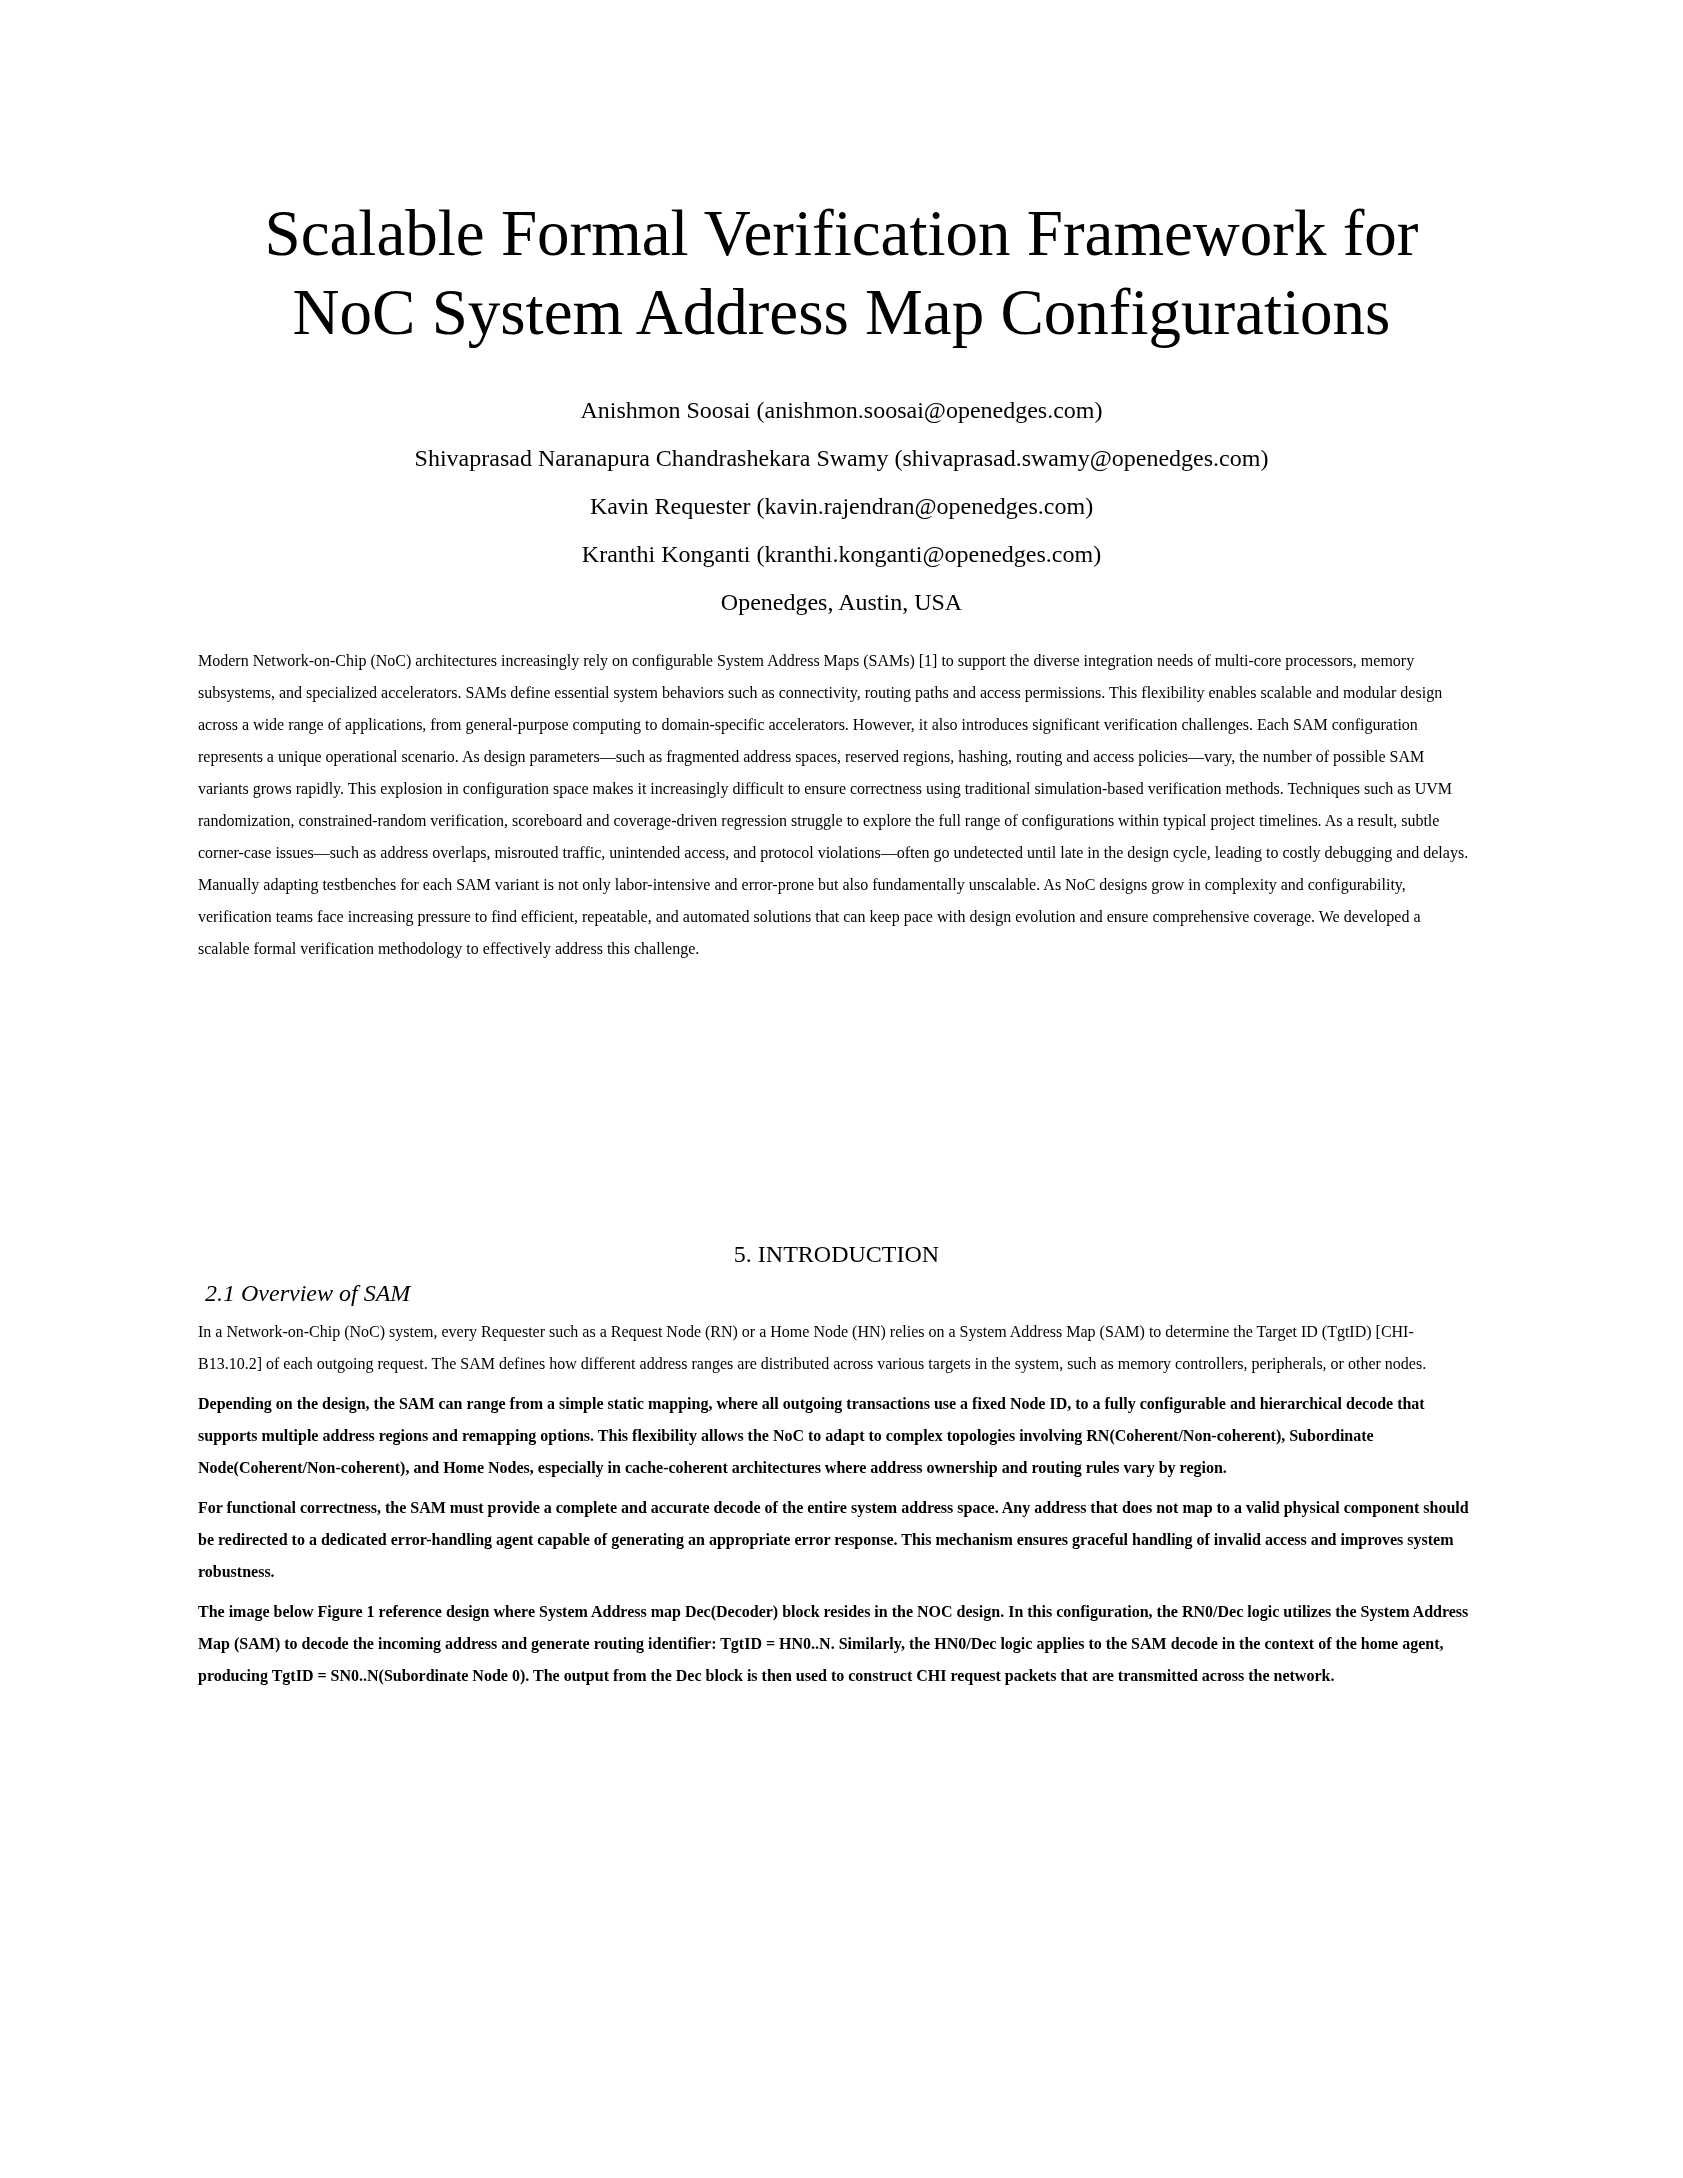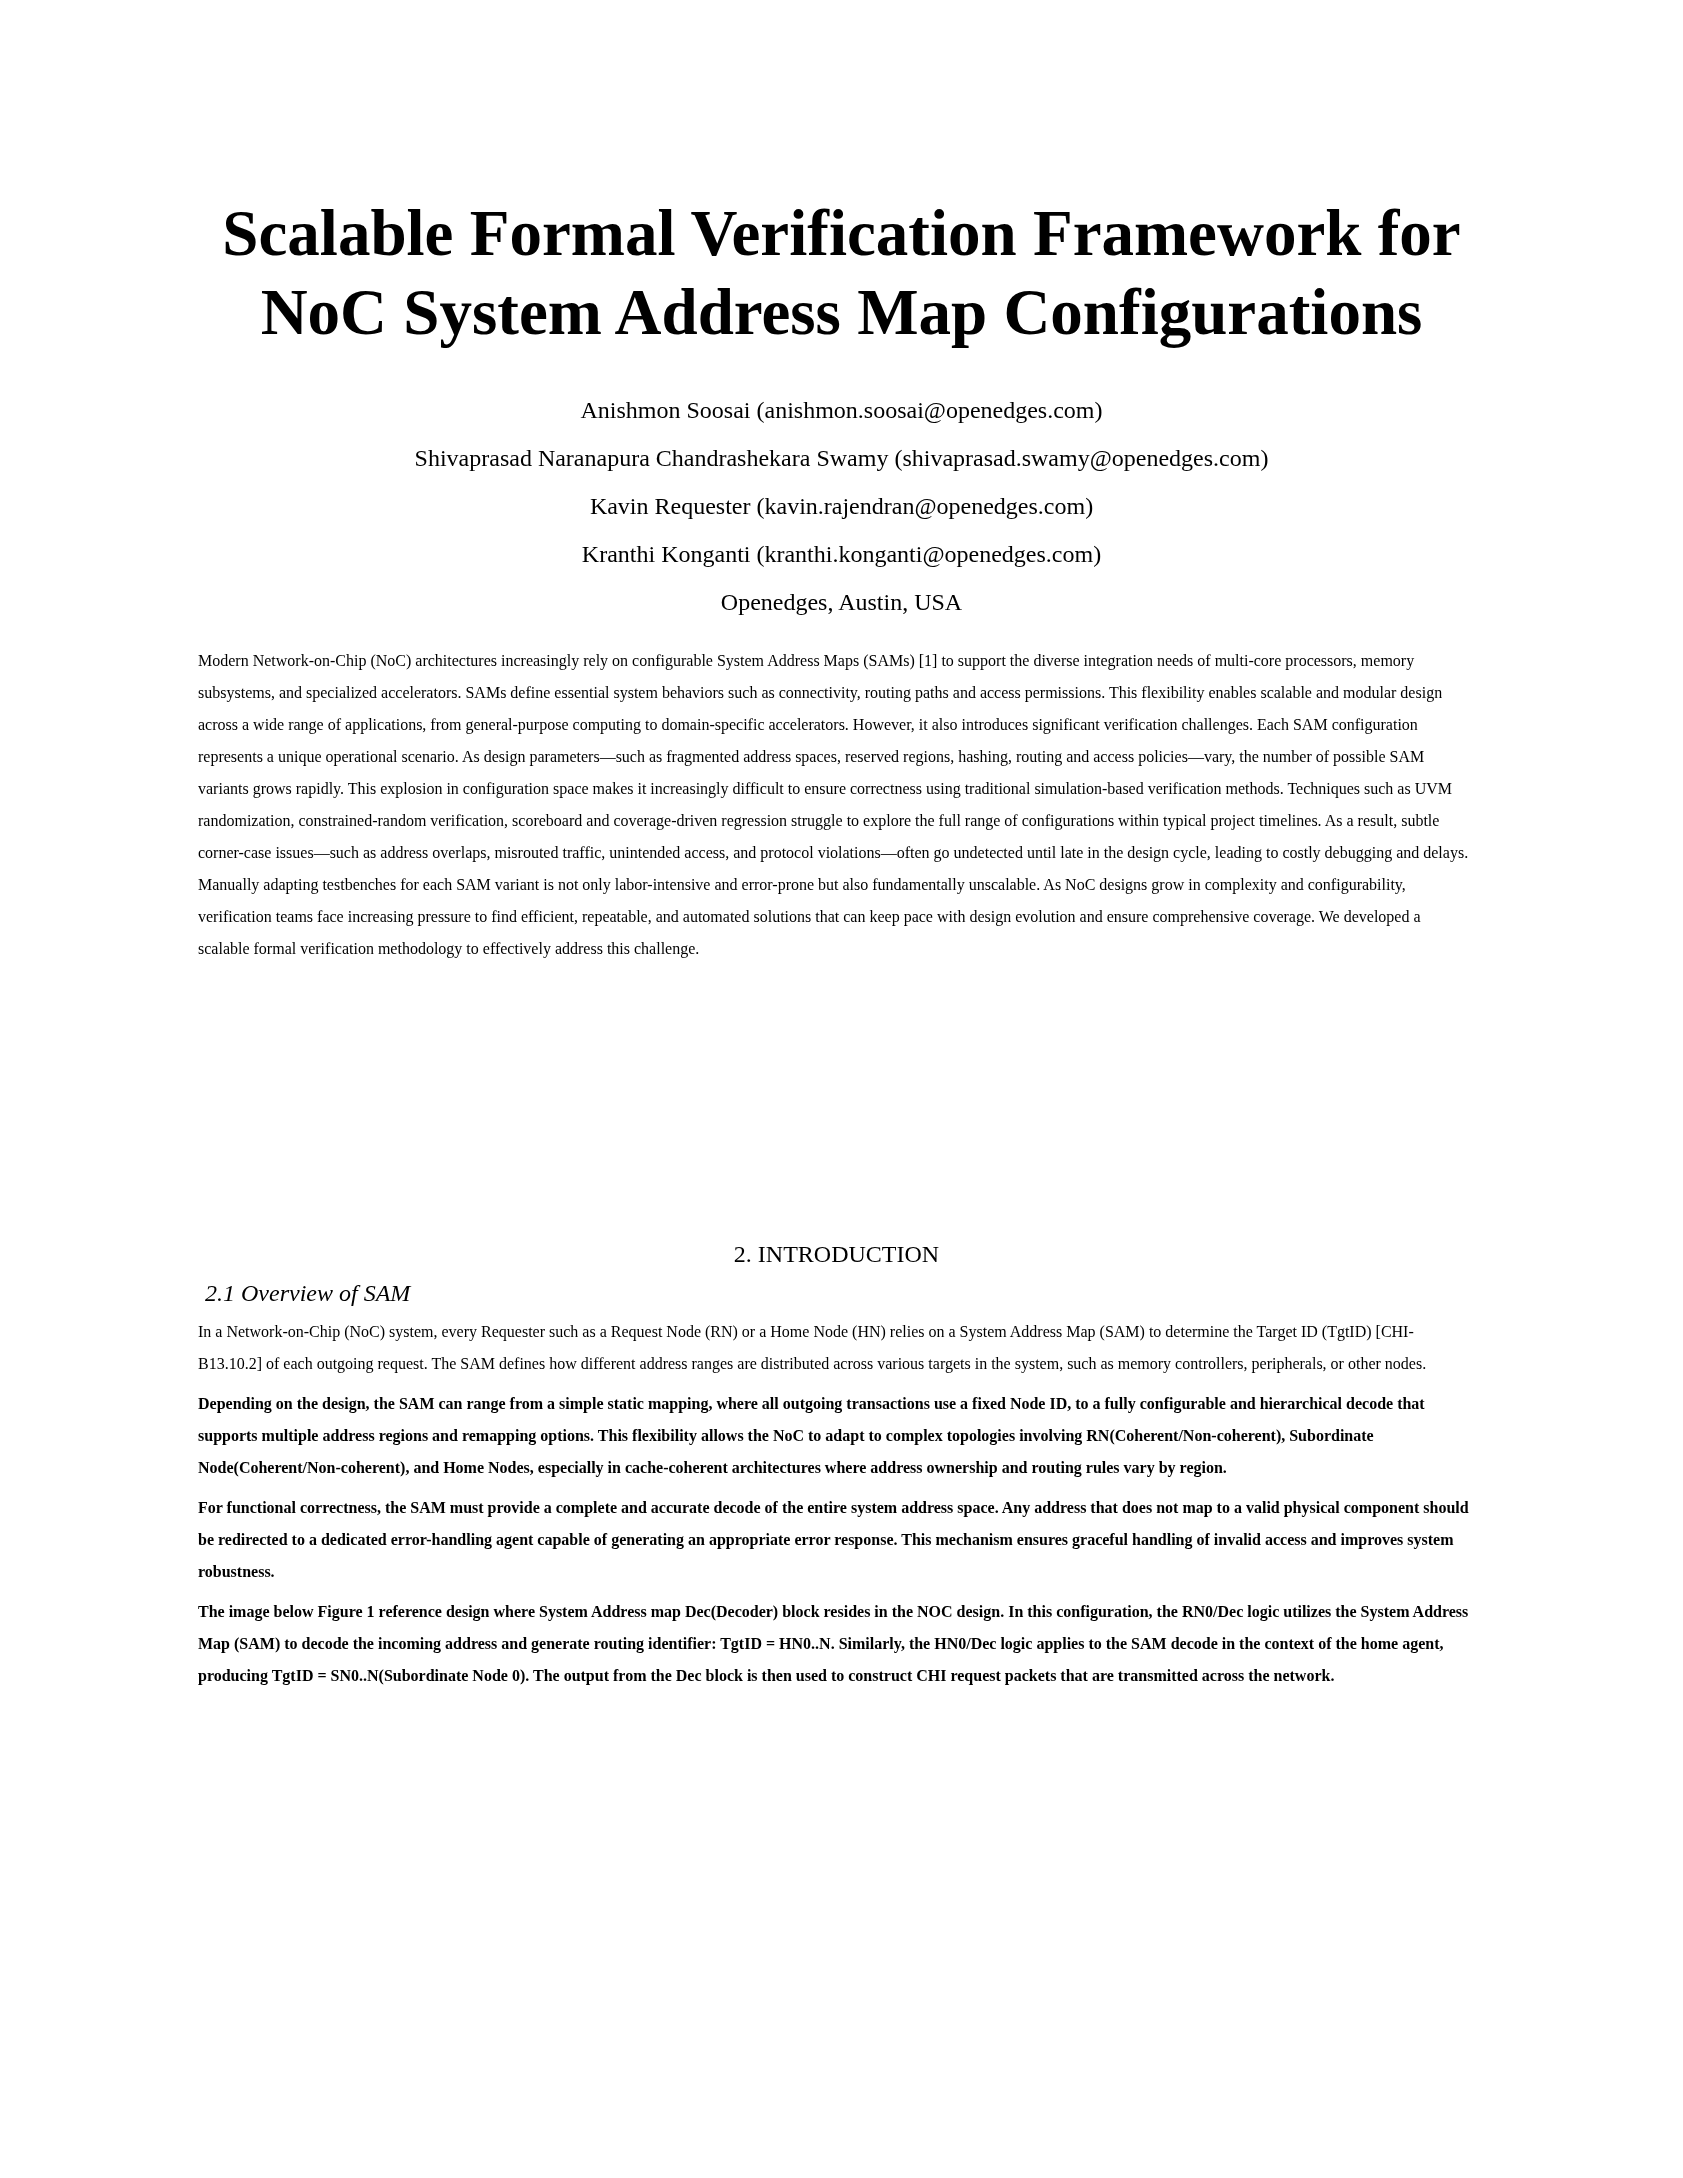--- a/index.html
+++ b/index.html
@@ -22,21 +22,21 @@
     width: 1277px;
   }
   .title {
     position: absolute;
     left: -198px;
     width: 1683px;
     top: 194px;
     text-align: center;
     font-size: 65px;
     line-height: 79px;
-    font-weight: bold;
+    font-weight: normal;
     margin: 0;
   }
   .title span { display: block; }
   .authors {
     position: absolute;
     left: -198px;
     width: 1683px;
     top: 394px;
     text-align: center;
     font-size: 24px;
@@ -94,21 +94,21 @@
     <div class="author-line">Kavin Requester (kavin.rajendran@openedges.com)</div>
     <div class="author-line">Kranthi Konganti (kranthi.konganti@openedges.com)</div>
     <div class="author-line">Openedges, Austin, USA</div>
   </div>
 
   <div class="abstract-block">
     <p class="body-text">Modern Network-on-Chip (NoC) architectures increasingly rely on configurable System Address Maps (SAMs) [1] to support the diverse integration needs of multi-core processors, memory subsystems, and specialized accelerators. SAMs define essential system behaviors such as connectivity, routing paths and access permissions. This flexibility enables scalable and modular design across a wide range of applications, from general-purpose computing to domain-specific accelerators. However, it also introduces significant verification challenges. Each SAM configuration represents a unique operational scenario. As design parameters—such as fragmented address spaces, reserved regions, hashing, routing and access policies—vary, the number of possible SAM variants grows rapidly. This explosion in configuration space makes it increasingly difficult to ensure correctness using traditional simulation-based verification methods. Techniques such as UVM randomization, constrained-random verification, scoreboard and coverage-driven regression struggle to explore the full range of configurations within typical project timelines. As a result, subtle corner-case issues—such as address overlaps, misrouted traffic, unintended access, and protocol violations—often go undetected until late in the design cycle, leading to costly debugging and delays. Manually adapting testbenches for each SAM variant is not only labor-intensive and error-prone but also fundamentally unscalable. As NoC designs grow in complexity and configurability, verification teams face increasing pressure to find efficient, repeatable, and automated solutions that can keep pace with design evolution and ensure comprehensive coverage. We developed a scalable formal verification methodology to effectively address this challenge.</p>
   </div>
 
   <div class="intro-block">
-    <h2 class="section-heading">2. INTRODUCTION</h2>
+    <h2 class="section-heading">5. INTRODUCTION</h2>
     <h3 class="subheading">2.1 Overview of SAM</h3>
     <p class="body-text">In a Network-on-Chip (NoC) system, every Requester such as a Request Node (RN) or a Home Node (HN) relies on a System Address Map (SAM) to determine the Target ID (TgtID) [CHI- B13.10.2] of each outgoing request. The SAM defines how different address ranges are distributed across various targets in the system, such as memory controllers, peripherals, or other nodes.</p>
     <p class="body-text para-gap">Depending on the design, the SAM can range from a simple static mapping, where all outgoing transactions use a fixed Node ID, to a fully configurable and hierarchical decode that supports multiple address regions and remapping options. This flexibility allows the NoC to adapt to complex topologies involving RN(Coherent/Non-coherent), Subordinate Node(Coherent/Non-coherent), and Home Nodes, especially in cache-coherent architectures where address ownership and routing rules vary by region.</p>
     <p class="body-text para-gap">For functional correctness, the SAM must provide a complete and accurate decode of the entire system address space. Any address that does not map to a valid physical component should be redirected to a dedicated error-handling agent capable of generating an appropriate error response. This mechanism ensures graceful handling of invalid access and improves system robustness.</p>
     <p class="body-text para-gap">The image below Figure 1 reference design where System Address map  Dec(Decoder) block resides in the NOC design. In this configuration, the RN0/Dec logic utilizes the System Address Map (SAM) to decode the incoming address and generate routing identifier: TgtID = HN0..N. Similarly, the HN0/Dec logic applies to the SAM decode in the context of the home agent, producing TgtID = SN0..N(Subordinate Node 0). The output from the Dec block is then used to construct CHI request packets that are transmitted across the network.</p>
   </div>
 
 </div>
 
 

